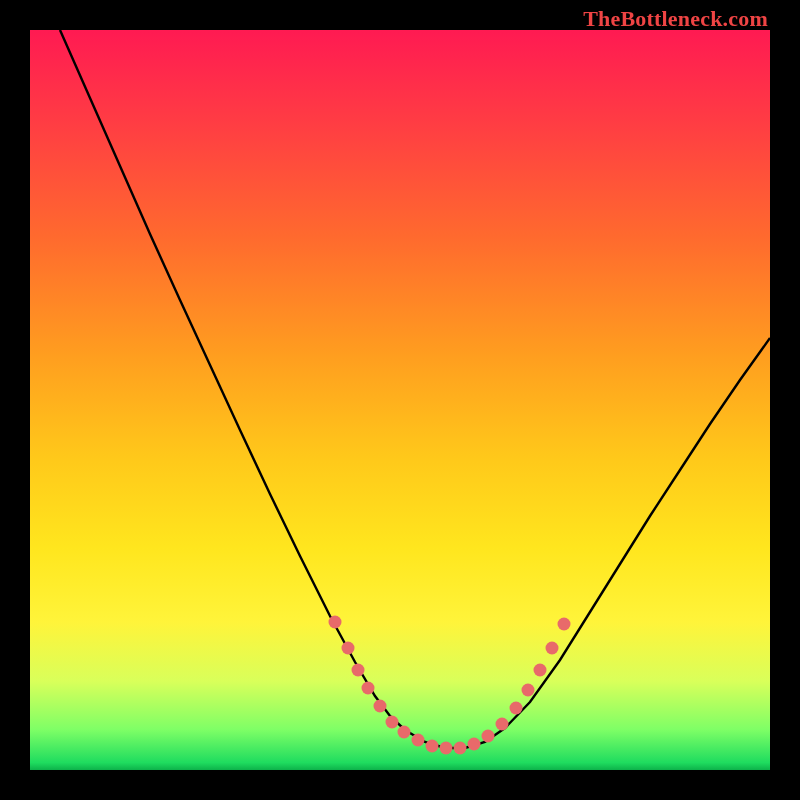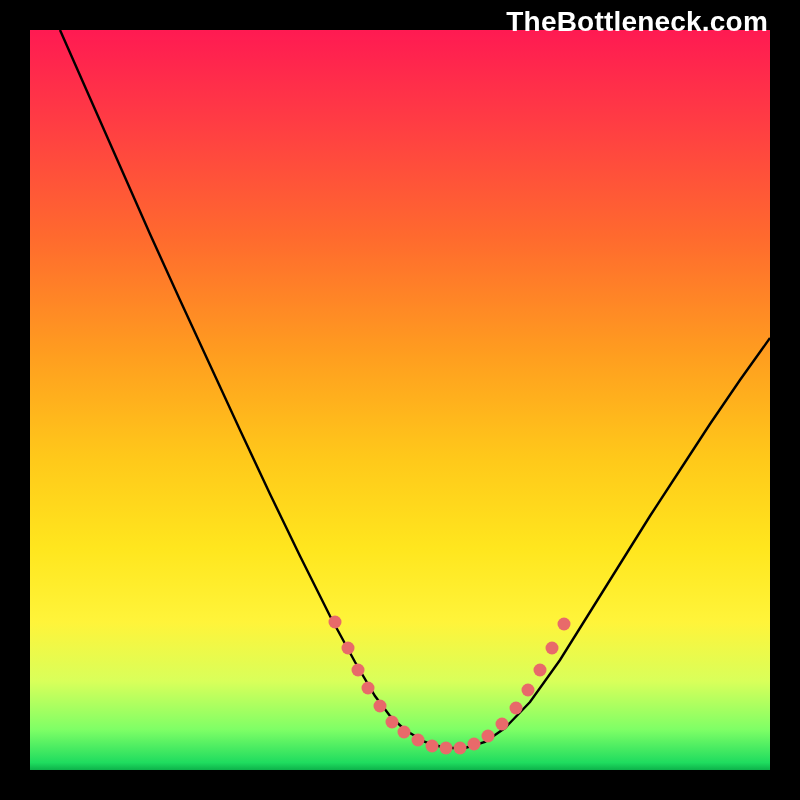--- a/index.html
+++ b/index.html
@@ -30,24 +30,25 @@
       #d9ff5a 88%,
       #7fff66 94.5%,
       #1fdc5f 99%,
       #0db24a 100%
     );
   }
   .watermark {
     position: absolute;
     top: 6px;
     right: 32px;
-    color: #ffffff;
-    font-size: 28px;
+    color: #ef4444;
+    font-size: 22px;
     font-weight: 600;
     letter-spacing: 0.2px;
+    font-family: Liberation Serif, serif;
   }
   .curve {
     position: absolute;
     left: 30px;
     top: 30px;
     width: 740px;
     height: 740px;
     pointer-events: none;
   }
 </style>

